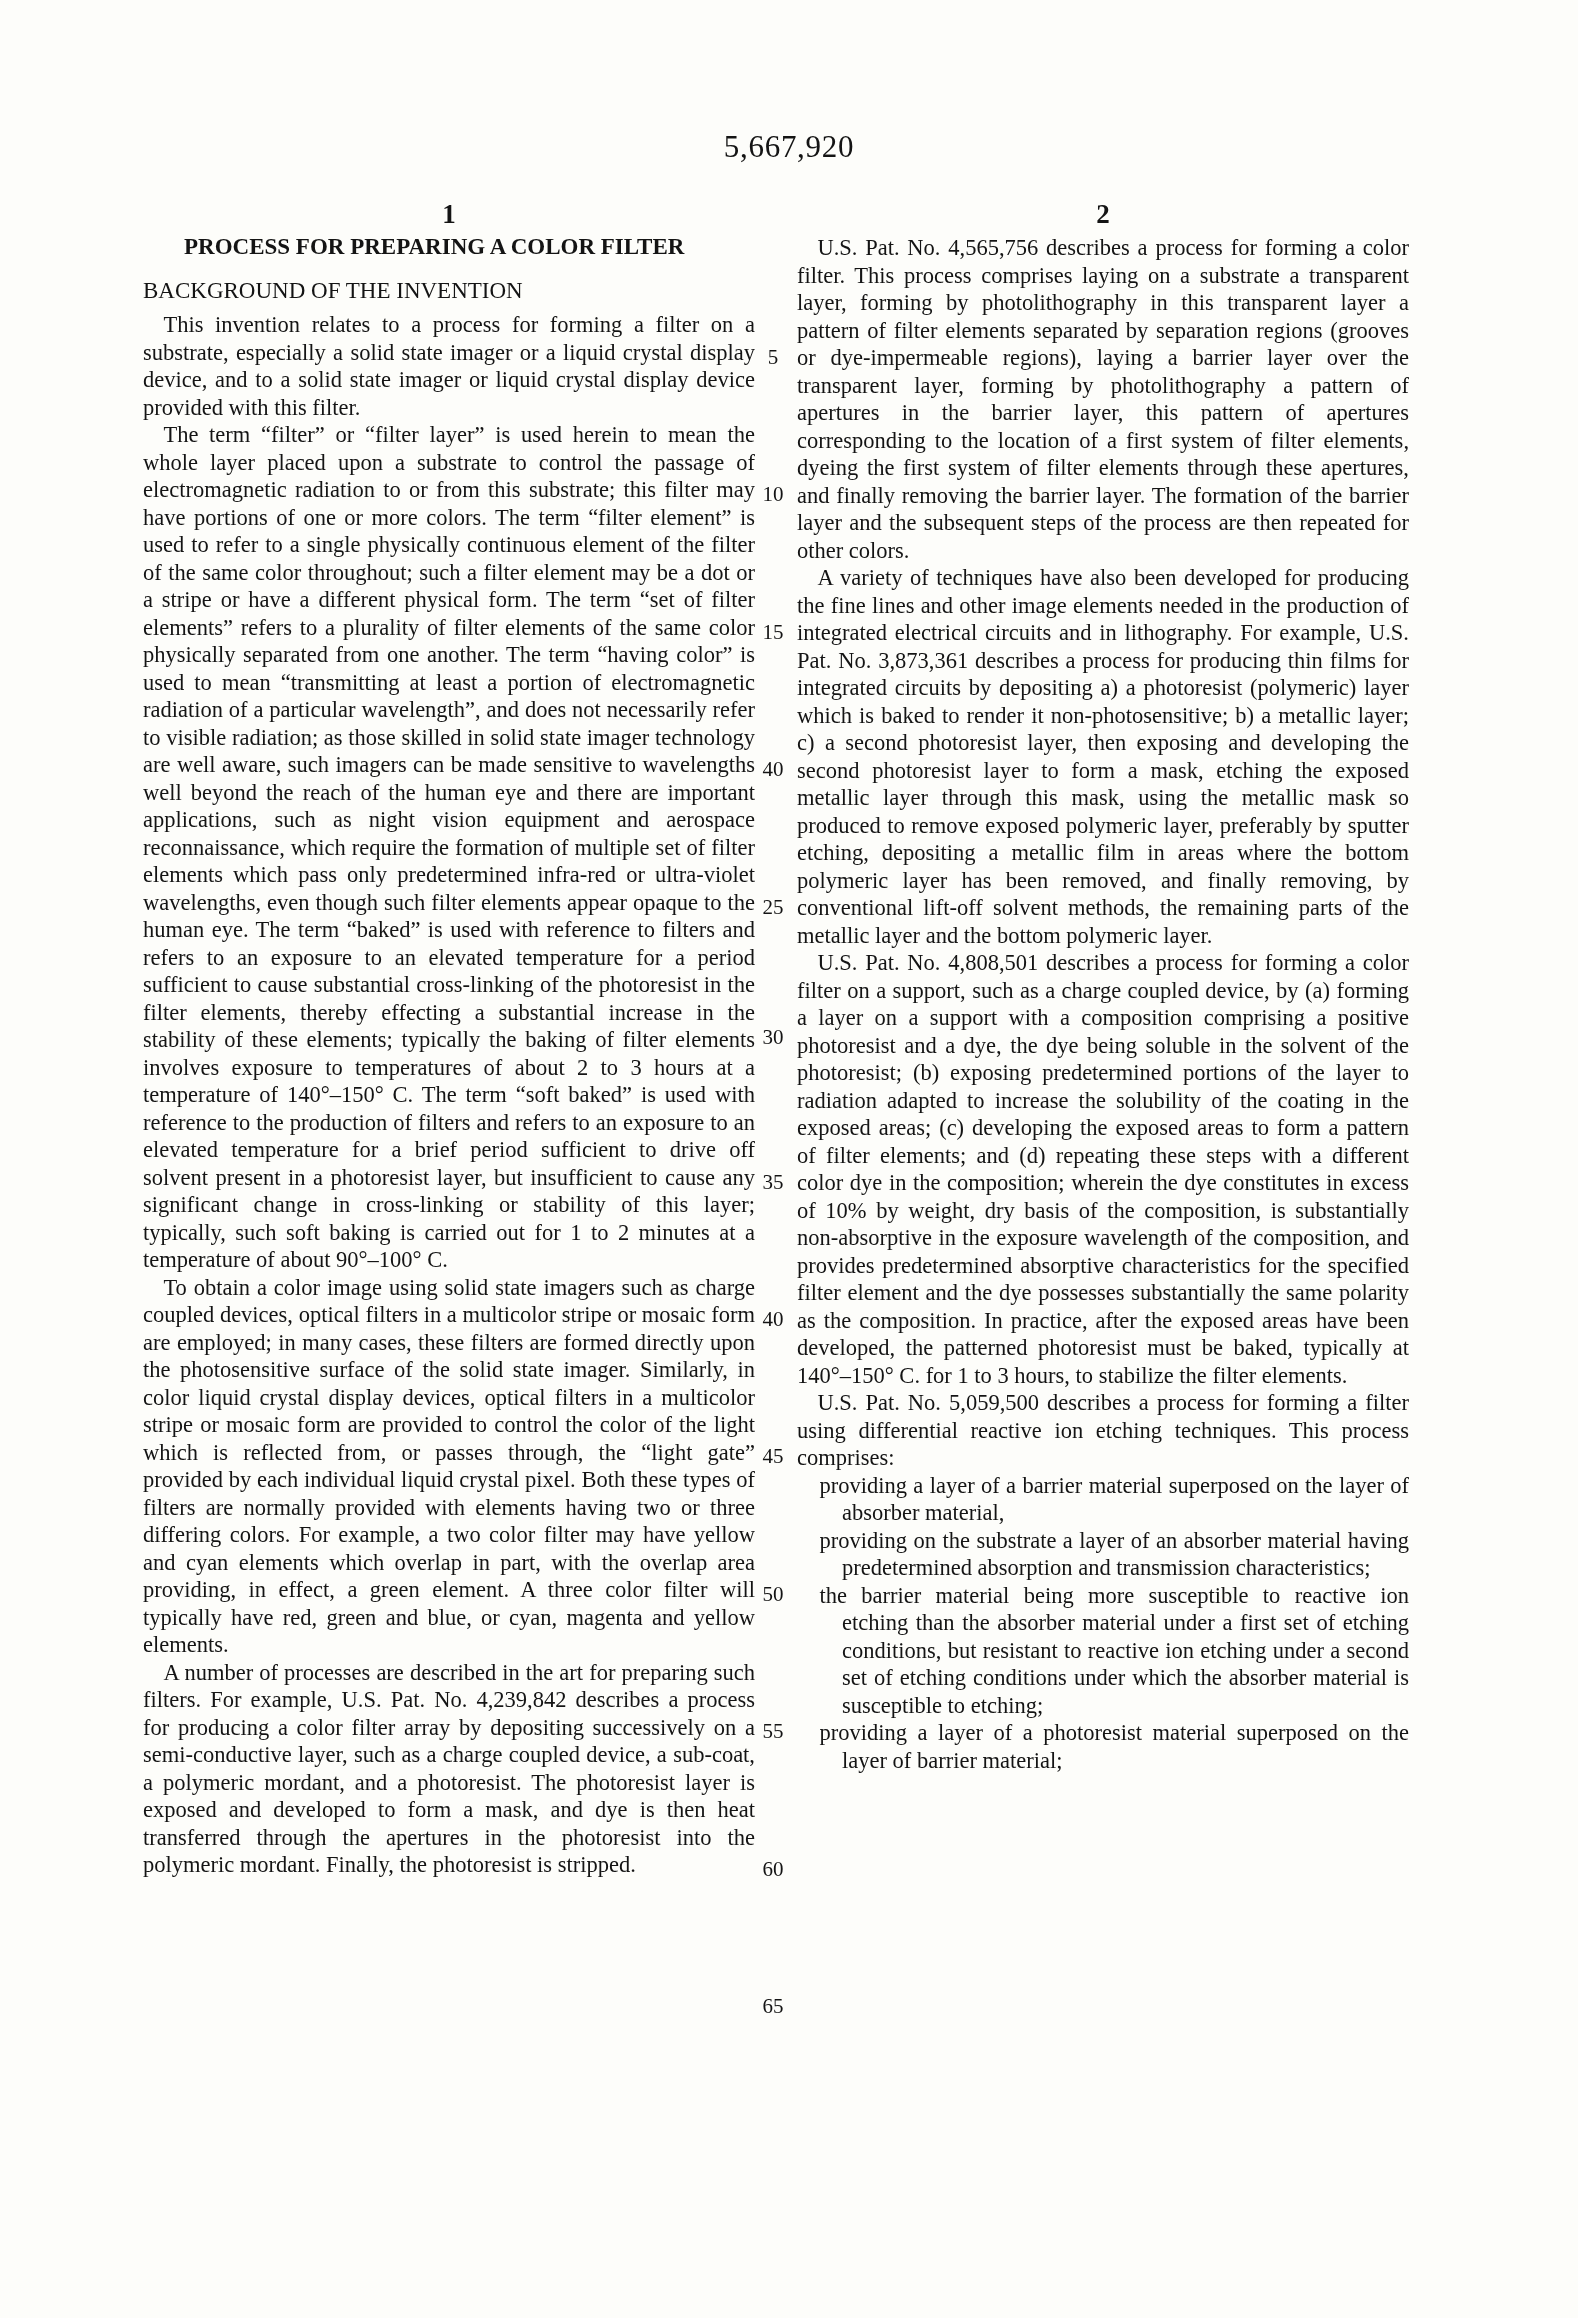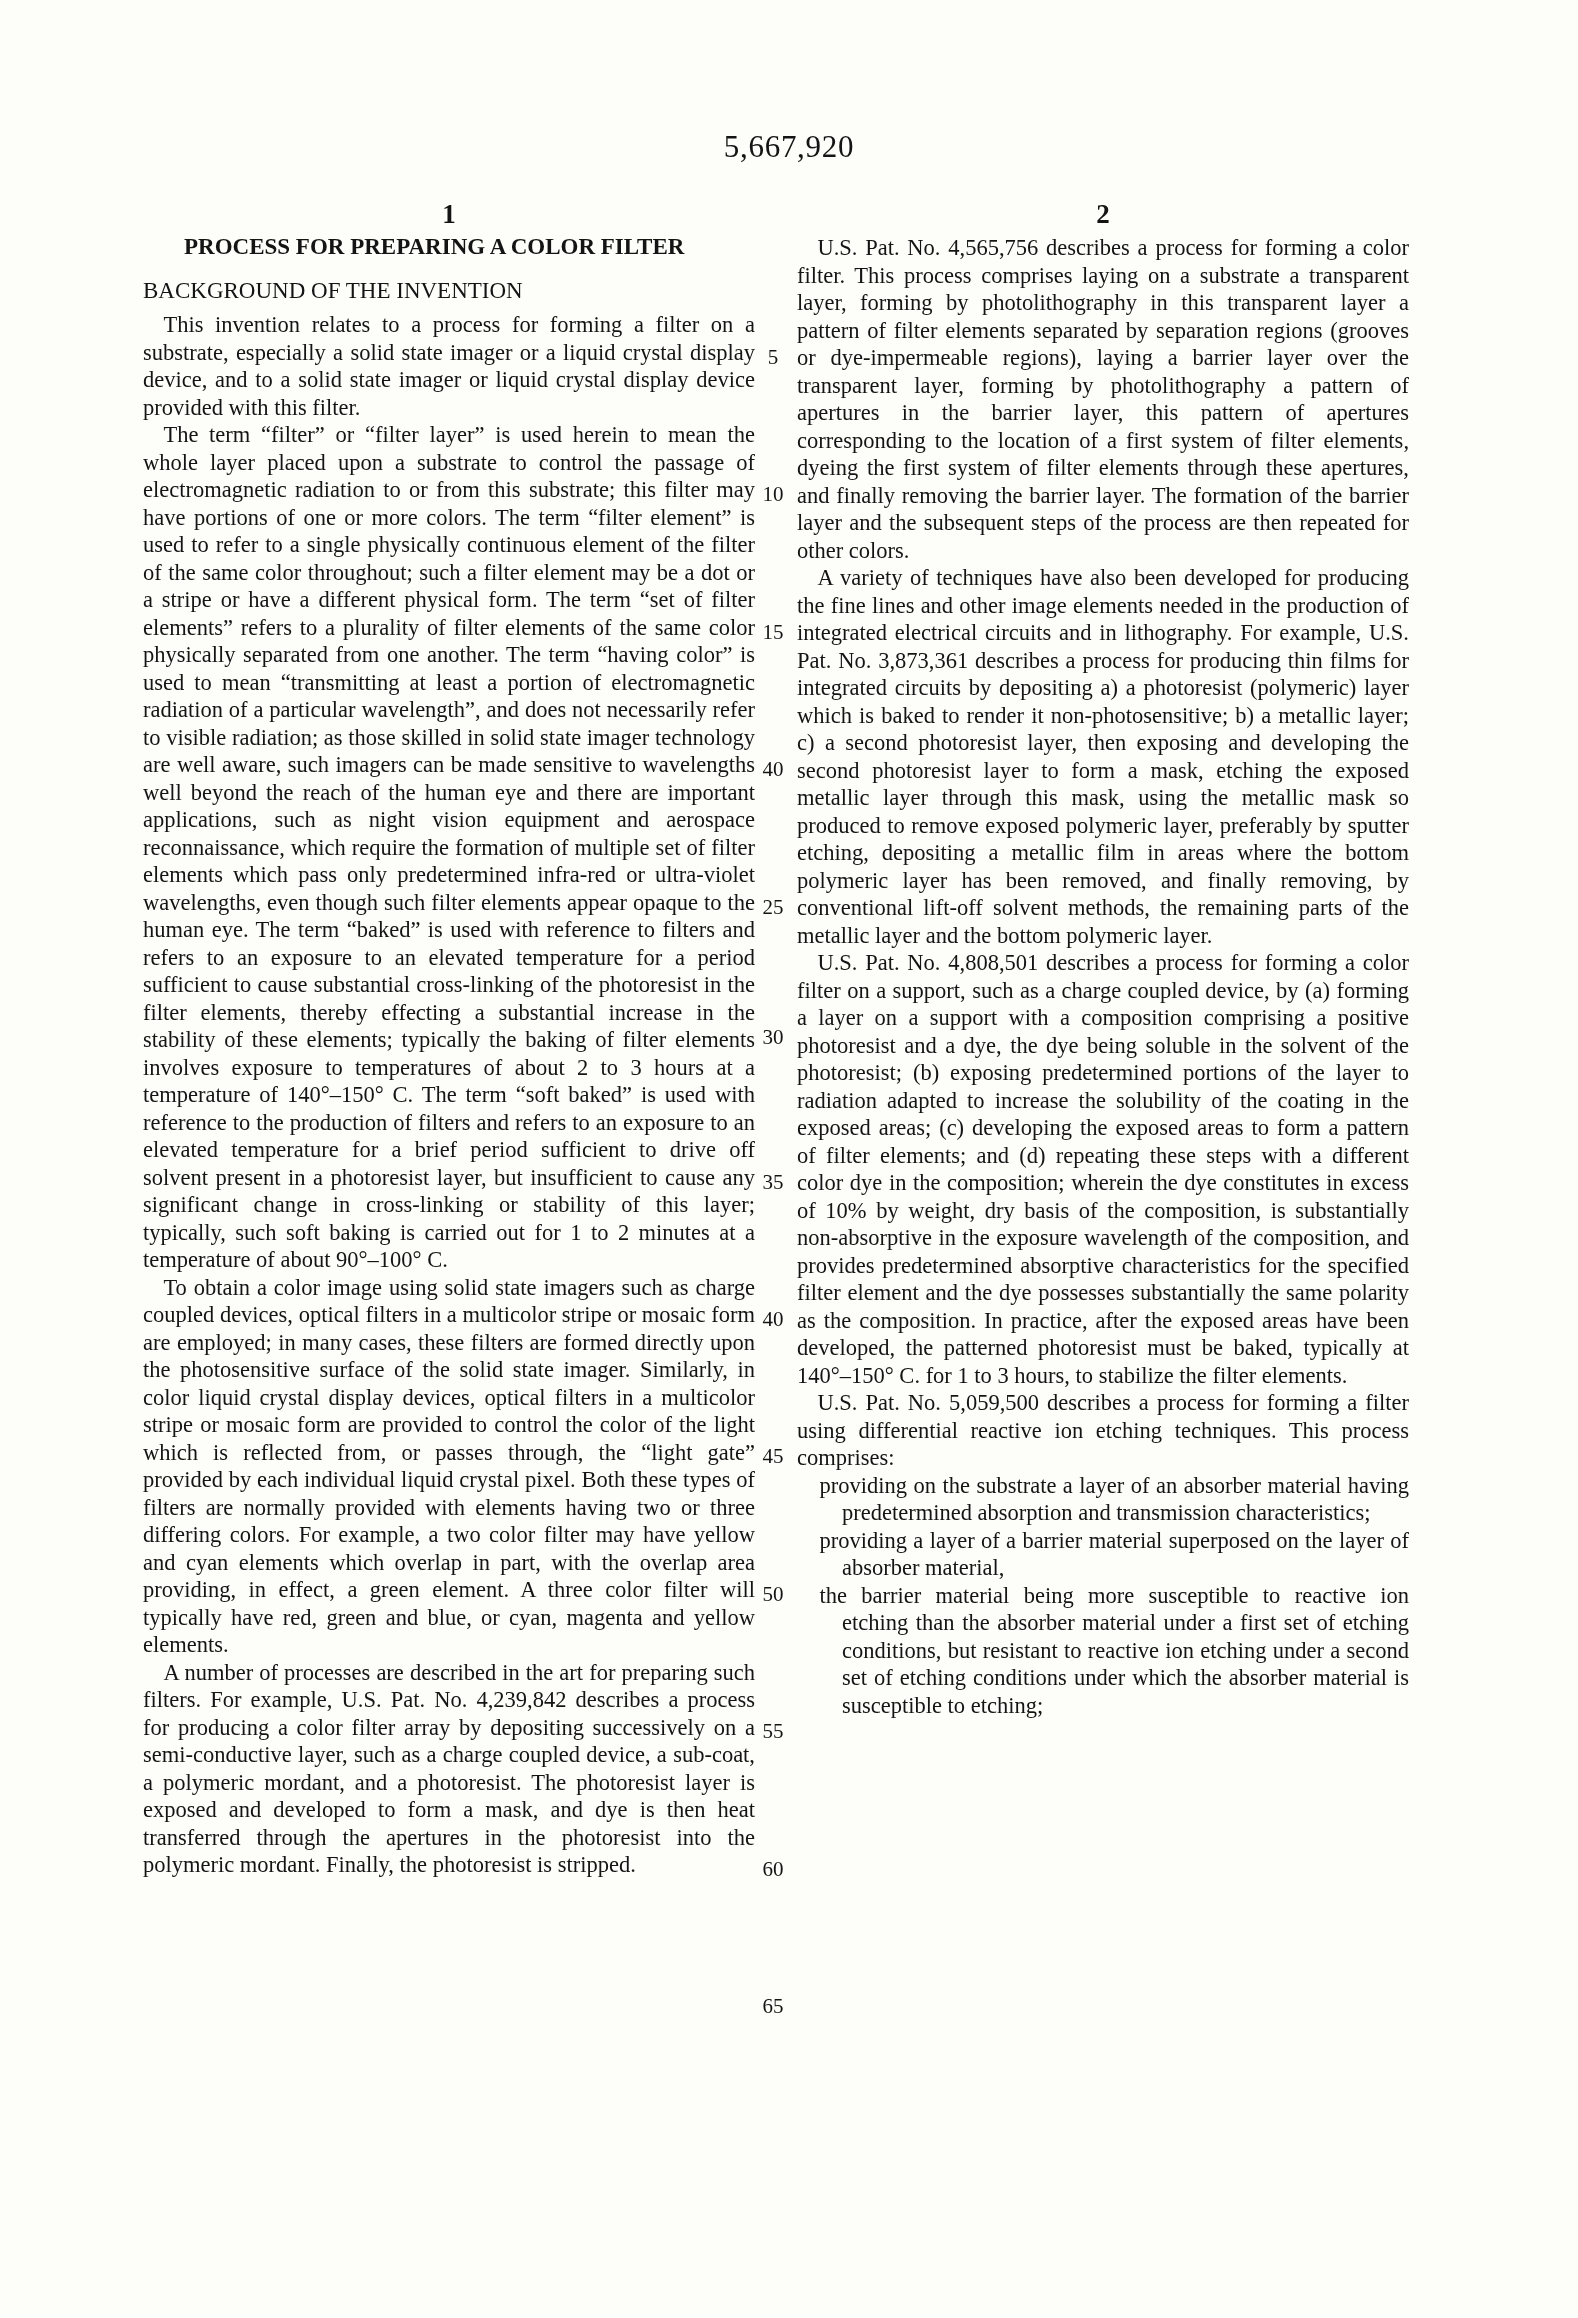--- a/index.html
+++ b/index.html
@@ -110,19 +110,20 @@
     <span class="line-num" style="top:1512px">60</span>
     <span class="line-num" style="top:1649px">65</span>
   </div>
 
   <div class="column col-right">
     <div class="col-header">2</div>
     <p class="para">U.S. Pat. No. 4,565,756 describes a process for forming a color filter. This process comprises laying on a substrate a transparent layer, forming by photolithography in this transparent layer a pattern of filter elements separated by separation regions (grooves or dye-impermeable regions), laying a barrier layer over the transparent layer, forming by photolithography a pattern of apertures in the barrier layer, this pattern of apertures corresponding to the location of a first system of filter elements, dyeing the first system of filter elements through these apertures, and finally removing the barrier layer. The formation of the barrier layer and the subsequent steps of the process are then repeated for other colors.</p>
     <p class="para">A variety of techniques have also been developed for producing the fine lines and other image elements needed in the production of integrated electrical circuits and in lithography. For example, U.S. Pat. No. 3,873,361 describes a process for producing thin films for integrated circuits by depositing a) a photoresist (polymeric) layer which is baked to render it non-photosensitive; b) a metallic layer; c) a second photoresist layer, then exposing and developing the second photoresist layer to form a mask, etching the exposed metallic layer through this mask, using the metallic mask so produced to remove exposed polymeric layer, preferably by sputter etching, depositing a metallic film in areas where the bottom polymeric layer has been removed, and finally removing, by conventional lift-off solvent methods, the remaining parts of the metallic layer and the bottom polymeric layer.</p>
     <p class="para">U.S. Pat. No. 4,808,501 describes a process for forming a color filter on a support, such as a charge coupled device, by (a) forming a layer on a support with a composition comprising a positive photoresist and a dye, the dye being soluble in the solvent of the photoresist; (b) exposing predetermined portions of the layer to radiation adapted to increase the solubility of the coating in the exposed areas; (c) developing the exposed areas to form a pattern of filter elements; and (d) repeating these steps with a different color dye in the composition; wherein the dye constitutes in excess of 10% by weight, dry basis of the composition, is substantially non-absorptive in the exposure wavelength of the composition, and provides predetermined absorptive characteristics for the specified filter element and the dye possesses substantially the same polarity as the composition. In practice, after the exposed areas have been developed, the patterned photoresist must be baked, typically at 140°–150° C. for 1 to 3 hours, to stabilize the filter elements.</p>
     <p class="para">U.S. Pat. No. 5,059,500 describes a process for forming a filter using differential reactive ion etching techniques. This process comprises:</p>
+    <p class="clause">providing a layer of a barrier material superposed on the layer of absorber material,</p>
     <p class="clause">providing on the substrate a layer of an absorber material having predetermined absorption and transmission characteristics;</p>
-    <p class="clause">providing a layer of a barrier material superposed on the layer of absorber material,</p>
     <p class="clause">the barrier material being more susceptible to reactive ion etching than the absorber material under a first set of etching conditions, but resistant to reactive ion etching under a second set of etching conditions under which the absorber material is susceptible to etching;</p>
+    <p class="clause">providing a layer of a photoresist material superposed on the layer of barrier material;</p>
   </div>
 
 </div>
 
 
 </body></html>

